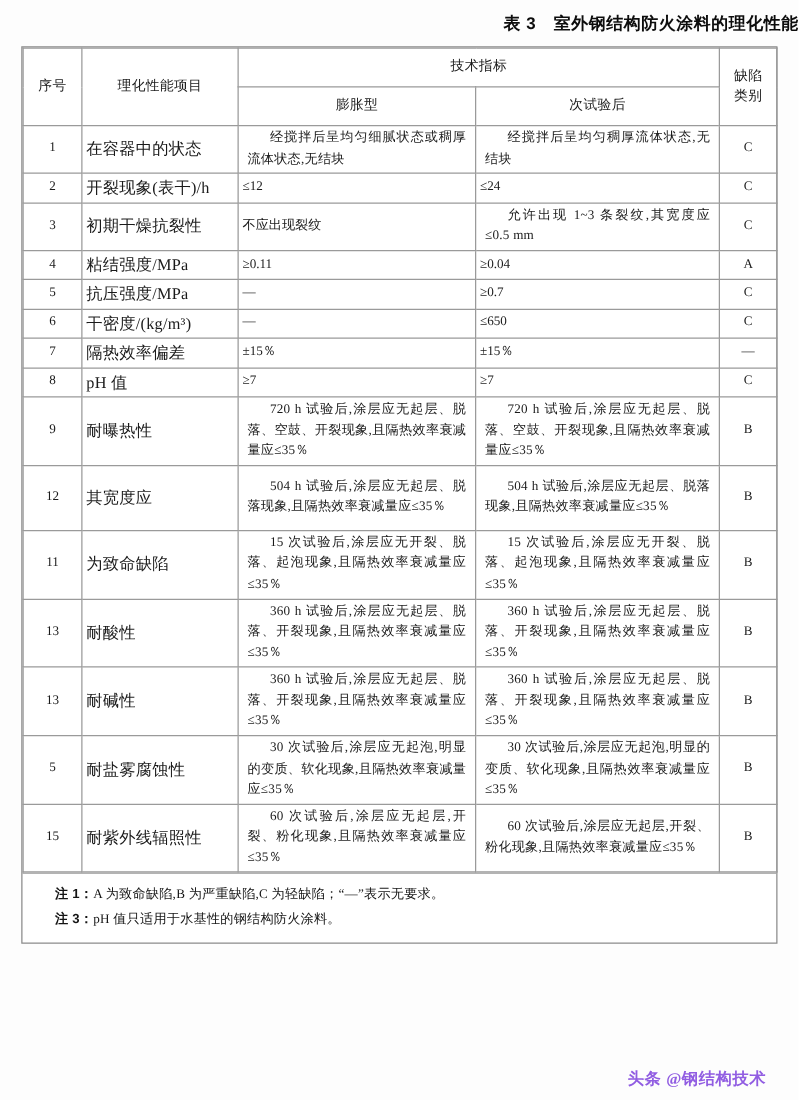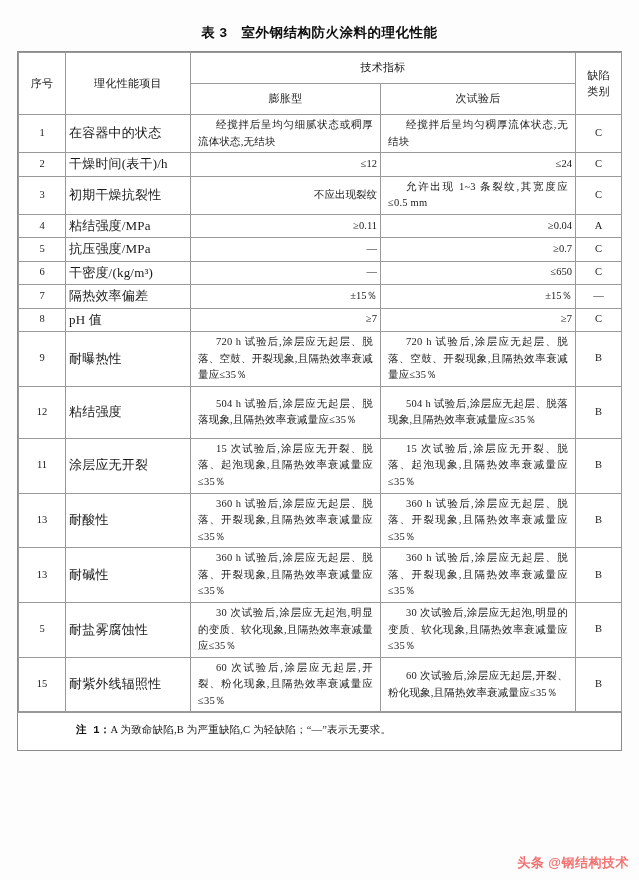--- a/index.html
+++ b/index.html
@@ -15,26 +15,26 @@
     position: relative;
     overflow: hidden;
   }
   .page {
     width: 639px;
     height: 880px;
     position: relative;
     background: #fdfdfd;
   }
   .table-title {
-    text-align: center;
+    text-align: right;
     font-family: "Liberation Sans", "DejaVu Sans", sans-serif;
     font-weight: bold;
     font-size: 13.5px;
     letter-spacing: 0.5px;
-    padding-top: 24px;
+    padding-top: 10px;
     padding-bottom: 9px;
     color: #0d0d0d;
   }
   .table-wrap {
     margin: 0 17px;
     border: 1.4px solid #8a8a8a;
     background: #fff;
   }
   table.main {
     width: 100%;
@@ -68,21 +68,21 @@
     font-size: 10.5px;
     color: #222;
   }
   .cell-item {
     text-align: left;
     padding-left: 10px;
     font-size: 13px;
     letter-spacing: 0.2px;
   }
   .cell-val {
-    text-align: right;
+    text-align: left;
     font-size: 10.5px;
   }
   .cell-val.just {
     text-align: justify;
     text-align-last: left;
     text-indent: 18px;
     padding-left: 7px;
     padding-right: 7px;
     line-height: 1.58;
     letter-spacing: 0.2px;
@@ -98,33 +98,32 @@
 
   .notes {
     border-top: 0.8px solid #9a9a9a;
     padding: 7px 10px 9px 26px;
     font-size: 10.5px;
     line-height: 1.85;
     letter-spacing: 0.2px;
   }
   .notes .note-line { white-space: nowrap; }
   .notes .note-label {
-    font-family: Liberation Mono, monospace;
+    font-family: Liberation Sans, sans-serif;
     font-weight: bold;
     font-size: 10.5px;
-    margin-left: 32px;
   }
   .watermark {
     position: absolute;
-    right: 10px;
+    right: 26px;
     bottom: 8px;
-    font-family: Liberation Sans, sans-serif;
+    font-family: Liberation Serif, serif;
     font-size: 13px;
     font-weight: bold;
-    color: #ef4444;
+    color: #6d28d9;
     opacity: 0.75;
     letter-spacing: 0.5px;
   }
 </style>
 </head>
 <body>
 
 <div class="page">
 
   <div class="table-title">表 3　室外钢结构防火涂料的理化性能</div>
@@ -156,21 +155,21 @@
       <tbody id="tbody">
           <tr class="r-tall2">
             <td class="cell-no">1</td>
             <td class="cell-item">在容器中的状态</td>
             <td class="cell-val just">经搅拌后呈均匀细腻状态或稠厚流体状态,无结块</td>
             <td class="cell-val just">经搅拌后呈均匀稠厚流体状态,无结块</td>
             <td class="cell-def">C</td>
           </tr>
           <tr class="r-short">
             <td class="cell-no">2</td>
-            <td class="cell-item">干燥时间(表干)/h</td>
+            <td class="cell-item">开裂现象(表干)/h</td>
             <td class="cell-val">≤12</td>
             <td class="cell-val">≤24</td>
             <td class="cell-def">C</td>
           </tr>
           <tr class="r-tall2">
             <td class="cell-no">3</td>
             <td class="cell-item">初期干燥抗裂性</td>
             <td class="cell-val">不应出现裂纹</td>
             <td class="cell-val just">允许出现 1~3 条裂纹,其宽度应≤0.5 mm</td>
             <td class="cell-def">C</td>
@@ -212,28 +211,28 @@
           </tr>
           <tr class="r-tall3">
             <td class="cell-no">9</td>
             <td class="cell-item">耐曝热性</td>
             <td class="cell-val just">720 h 试验后,涂层应无起层、脱落、空鼓、开裂现象,且隔热效率衰减量应≤35％</td>
             <td class="cell-val just">720 h 试验后,涂层应无起层、脱落、空鼓、开裂现象,且隔热效率衰减量应≤35％</td>
             <td class="cell-def">B</td>
           </tr>
           <tr class="r-tall3">
             <td class="cell-no">12</td>
-            <td class="cell-item">粘结强度</td>
+            <td class="cell-item">其宽度应</td>
             <td class="cell-val just">504 h 试验后,涂层应无起层、脱落现象,且隔热效率衰减量应≤35％</td>
             <td class="cell-val just">504 h 试验后,涂层应无起层、脱落现象,且隔热效率衰减量应≤35％</td>
             <td class="cell-def">B</td>
           </tr>
           <tr class="r-tall3">
             <td class="cell-no">11</td>
-            <td class="cell-item">涂层应无开裂</td>
+            <td class="cell-item">为致命缺陷</td>
             <td class="cell-val just">15 次试验后,涂层应无开裂、脱落、起泡现象,且隔热效率衰减量应≤35％</td>
             <td class="cell-val just">15 次试验后,涂层应无开裂、脱落、起泡现象,且隔热效率衰减量应≤35％</td>
             <td class="cell-def">B</td>
           </tr>
           <tr class="r-tall3">
             <td class="cell-no">13</td>
             <td class="cell-item">耐酸性</td>
             <td class="cell-val just">360 h 试验后,涂层应无起层、脱落、开裂现象,且隔热效率衰减量应≤35％</td>
             <td class="cell-val just">360 h 试验后,涂层应无起层、脱落、开裂现象,且隔热效率衰减量应≤35％</td>
             <td class="cell-def">B</td>
@@ -257,17 +256,18 @@
             <td class="cell-item">耐紫外线辐照性</td>
             <td class="cell-val just">60 次试验后,涂层应无起层,开裂、粉化现象,且隔热效率衰减量应≤35％</td>
             <td class="cell-val just">60 次试验后,涂层应无起层,开裂、粉化现象,且隔热效率衰减量应≤35％</td>
             <td class="cell-def">B</td>
           </tr>
         </tbody>
     </table>
 
     <div class="notes" id="notes">
         <div class="note-line"><span class="note-label">注 1：</span><span>A 为致命缺陷,B 为严重缺陷,C 为轻缺陷；“—”表示无要求。</span></div>
+        <div class="note-line"><span class="note-label">注 3：</span><span>pH 值只适用于水基性的钢结构防火涂料。</span></div>
       </div>
   </div>
 
   <div class="watermark">头条 @钢结构技术</div>
 </div>
 
 </body></html>

